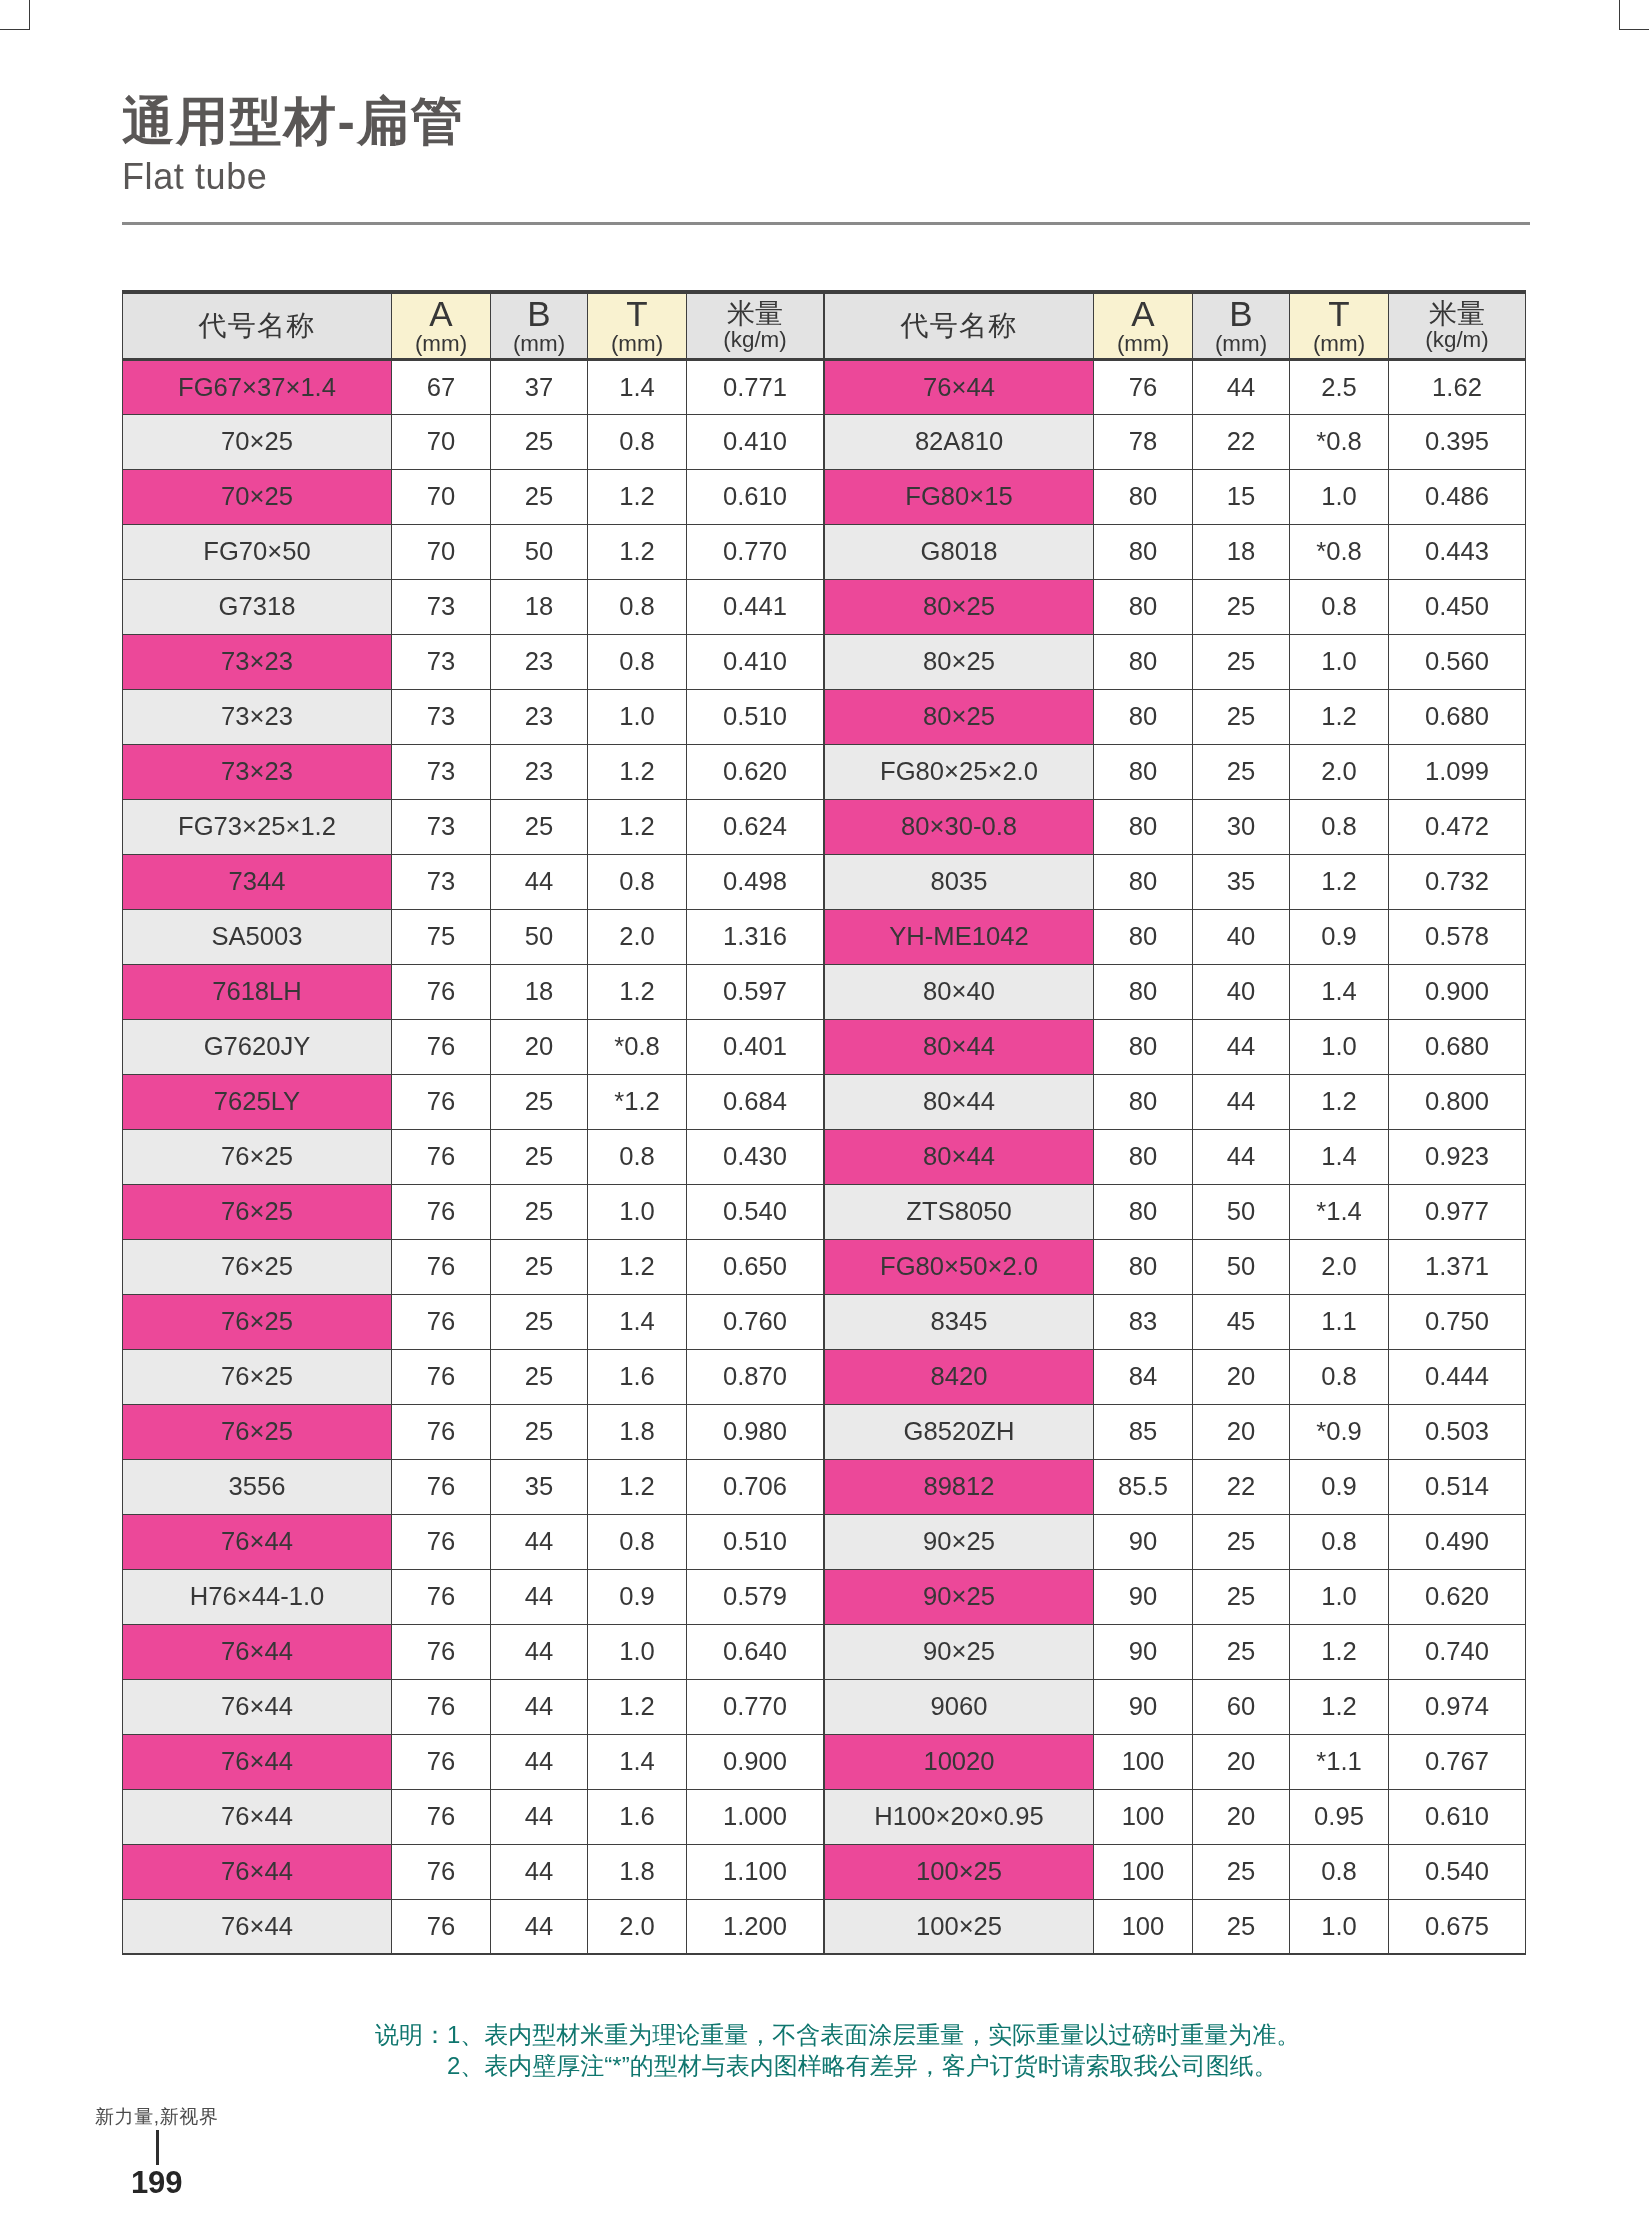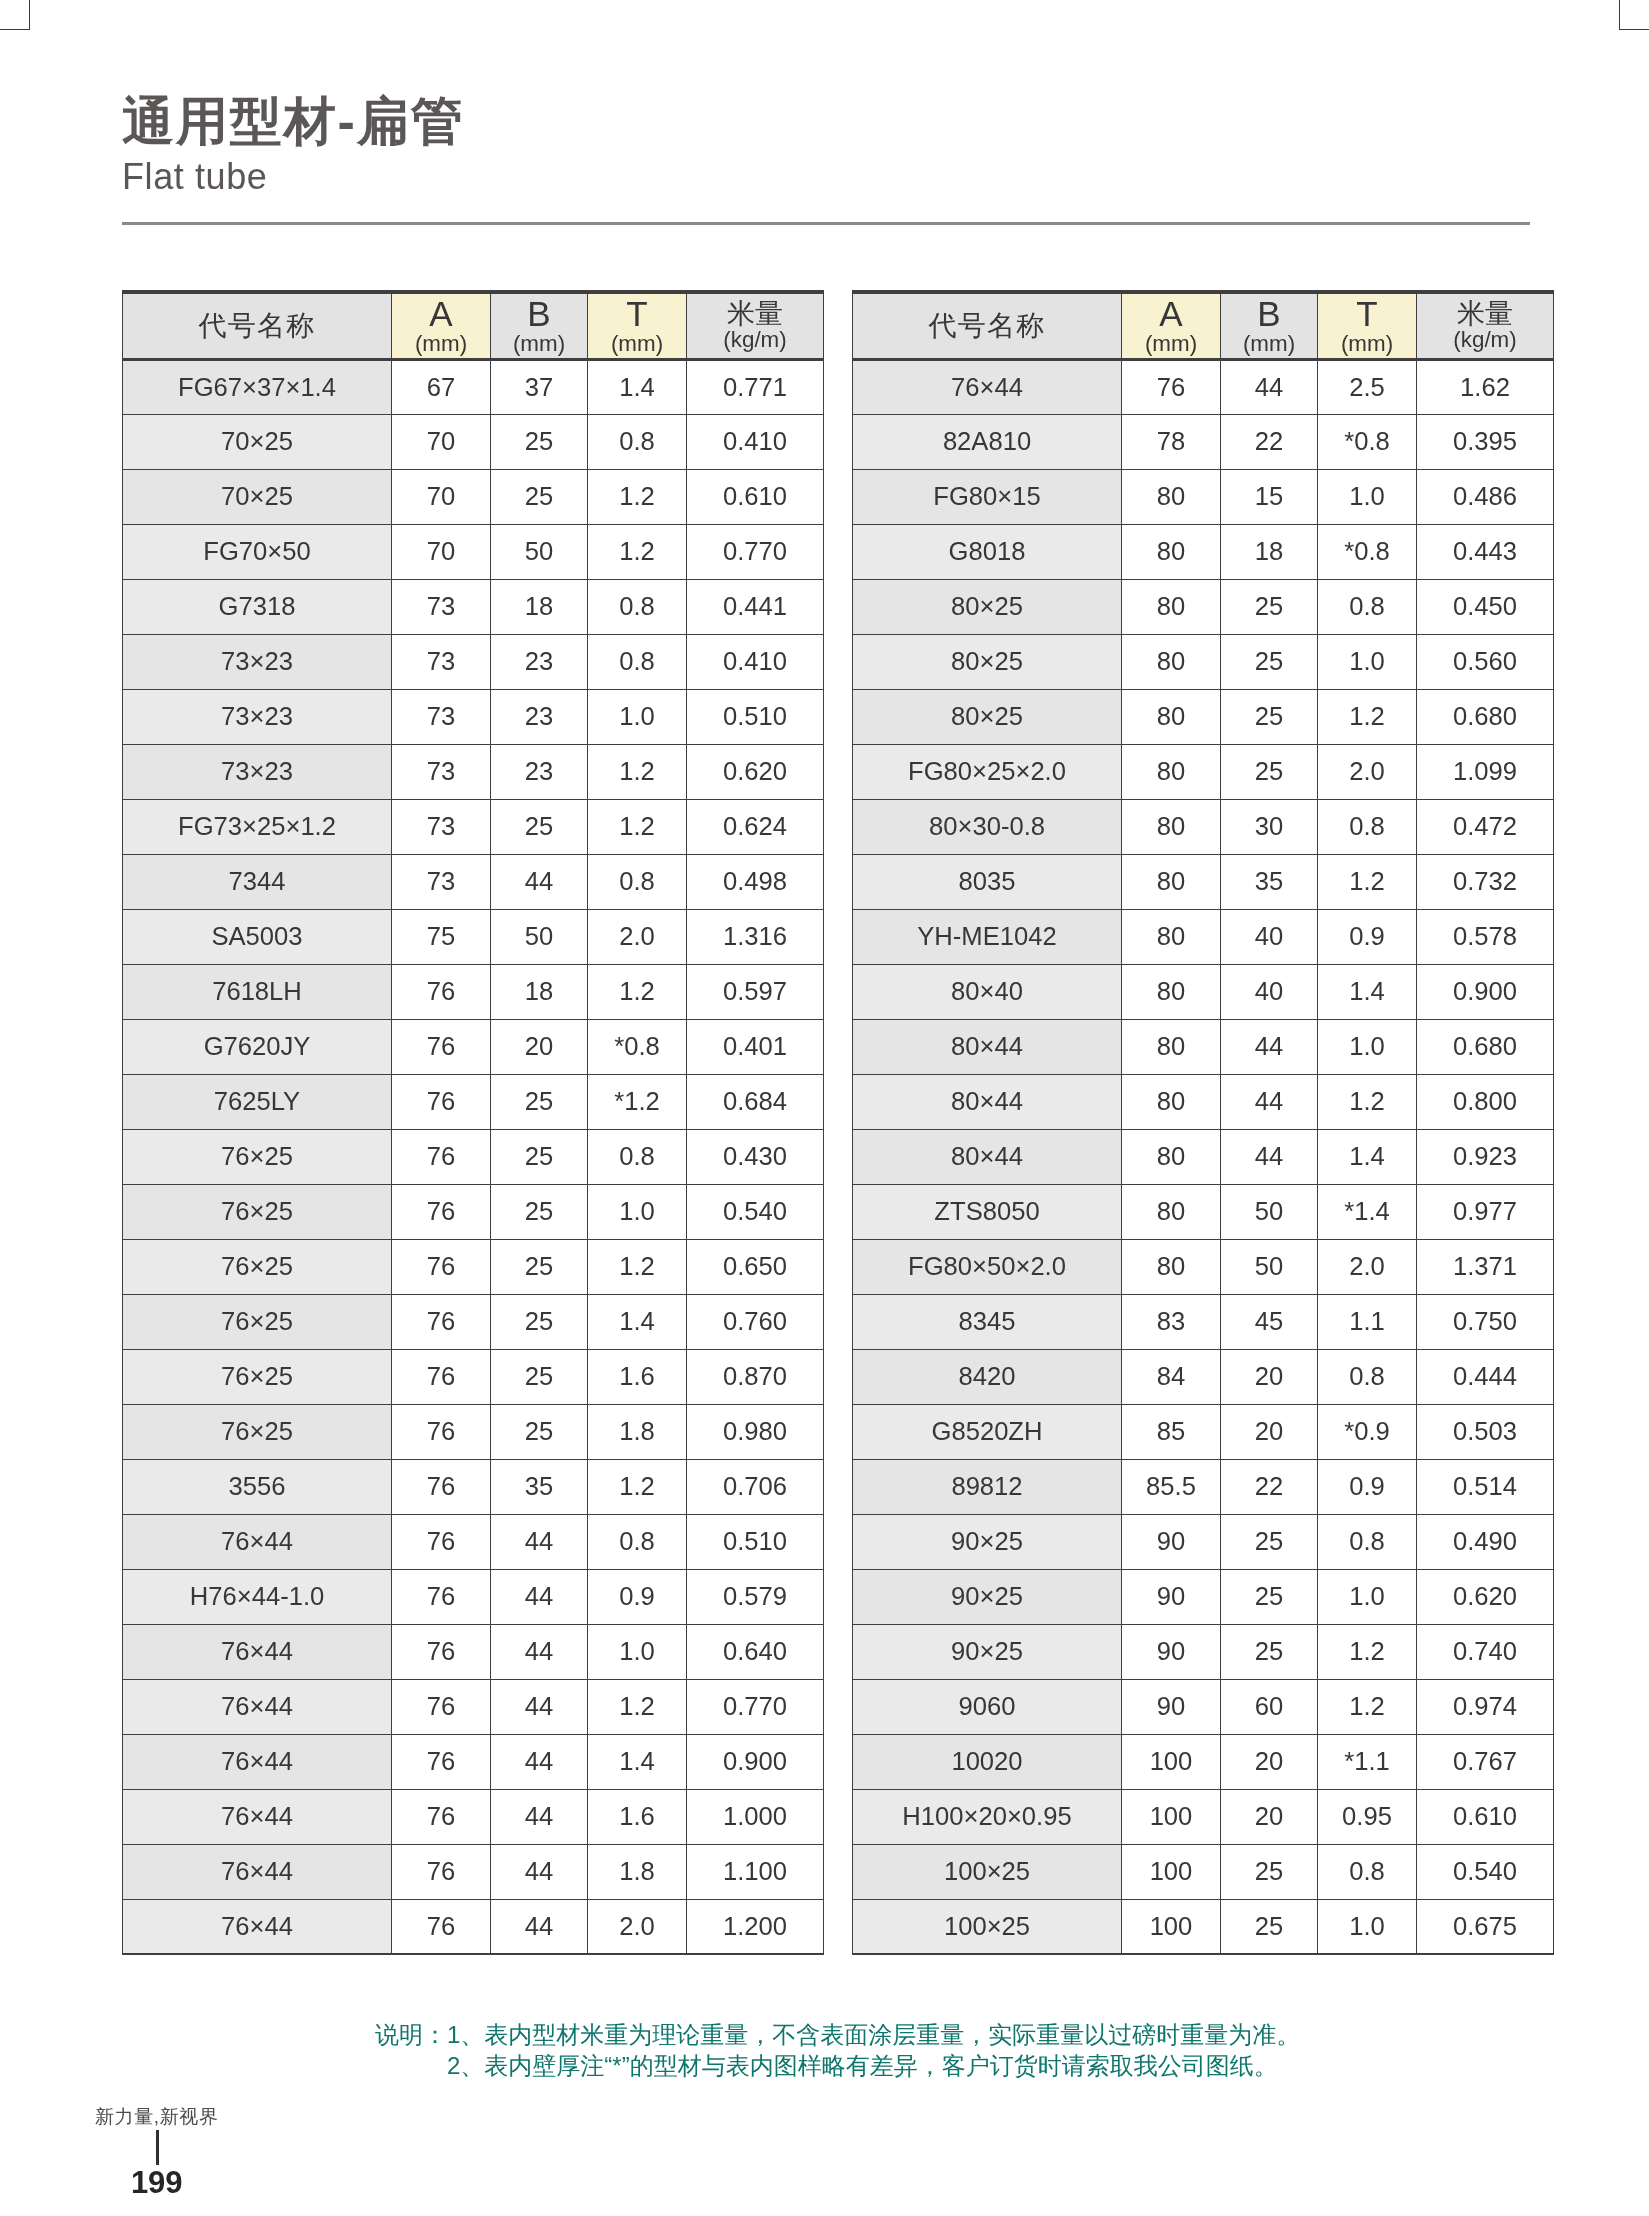--- a/index.html
+++ b/index.html
@@ -16,37 +16,37 @@
   .crop-tr{position:absolute;top:0;right:0;width:29.4px;height:29.4px;
     border-left:1.9px solid #3a3a3a;border-bottom:1.9px solid #3a3a3a;}
 
   
   .titleblock{position:absolute;left:122px;top:93px;}
   .title-zh{font-size:52px;font-weight:bold;color:#5a5756;letter-spacing:1.9px;line-height:1.1;}
   .title-en{font-size:36px;color:#5a5756;line-height:1.1;margin-top:6.4px;letter-spacing:0.6px;}
   .title-rule{position:absolute;left:122px;top:222px;width:1408px;height:2.6px;background:#8a8a8a;}
 
   
-  .tables{position:absolute;left:122px;top:290px;width:1411px;display:flex;gap:28px;}
+  .tables{position:absolute;left:122px;top:290px;width:1411px;display:flex;gap:0;}
   table{border-collapse:collapse;table-layout:fixed;width:700px;
     border:1.9px solid #3f3f3f;border-top:4.5px solid #3f3f3f;border-bottom:2.6px solid #3f3f3f;}
   col.c-name{width:269px;}
   col.c-a{width:99px;}
   col.c-b{width:97px;}
   col.c-t{width:99px;}
   col.c-m{width:137px;}
   th,td{border-left:1.3px solid #3f3f3f;border-right:1.3px solid #3f3f3f;
     border-top:1.9px solid #3f3f3f;border-bottom:1.9px solid #3f3f3f;
     text-align:center;vertical-align:middle;color:#373737;padding:0;}
   thead tr{height:67px;}
   tbody tr{height:55px;}
   thead th{border-bottom:3.2px solid #3f3f3f;font-weight:normal;}
   .hdr-gray{background:#e3e3e3;}
   .hdr-cream{background:#f9f2d0;}
-  .cream{background:#e5e5e5;}
+  .cream{background:#ec4899;}
   .grayrow{background:#eaeaea;}
   .hdr-name{font-size:28px;letter-spacing:1.3px;}
   .hdr-big{font-size:35px;line-height:1.02;}
   .hdr-unit{font-size:22.4px;line-height:1.05;}
   tbody td{font-size:25.6px;background:#ffffff;}
   tbody td.name{font-size:25.6px;}
 
   
   .footnote{position:absolute;left:375px;top:2020px;display:flex;
     font-size:24px;color:#0f766e;line-height:1.28;}

